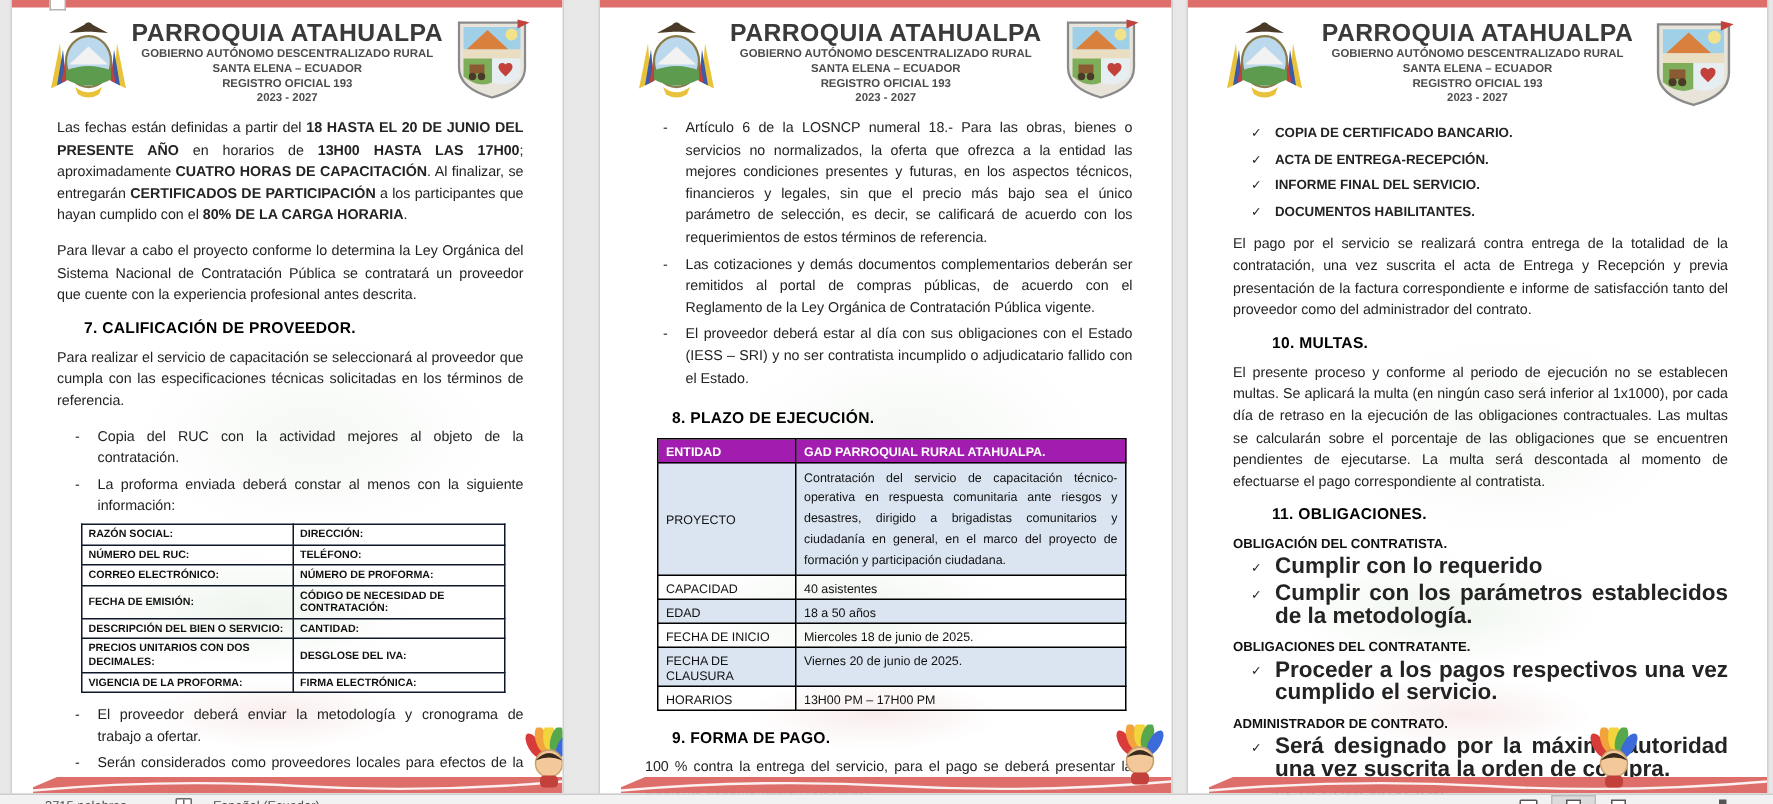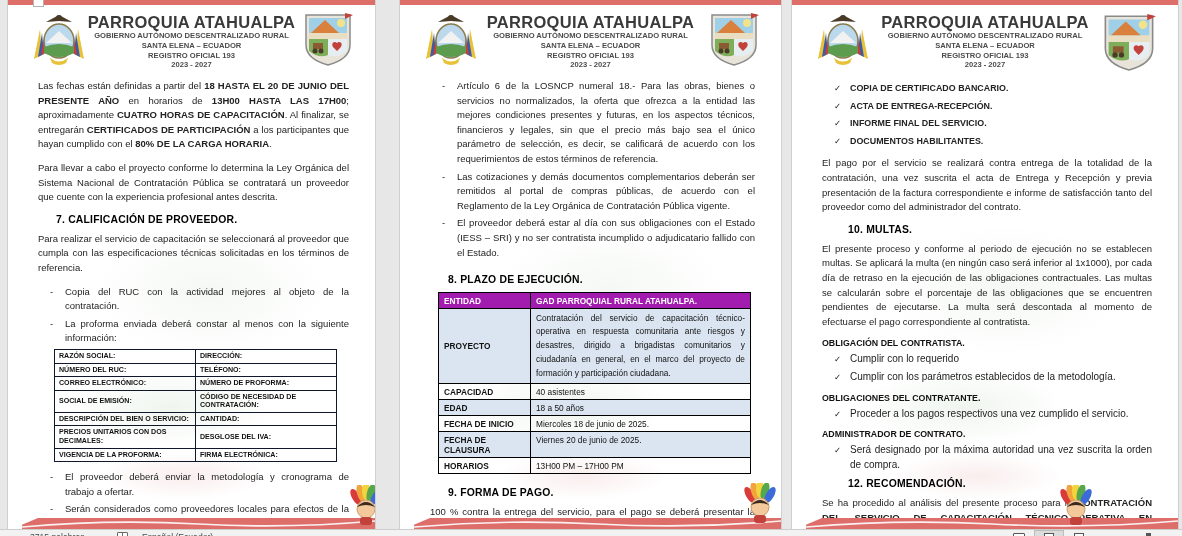--- a/index.html
+++ b/index.html
@@ -19,26 +19,26 @@
   .sub{font-size:7.6px;font-weight:bold;color:#4c4c4c;line-height:9.8px}
   .content{padding:8px 26px 0 30px;color:#232323;position:relative;z-index:2}
   p.j{font-size:9.5px;line-height:14.6px;text-align:justify;margin-bottom:9px}
   .b{font-weight:bold}
   h2.h{font-size:10.4px;color:#000;margin:9px 0 7px 18px;letter-spacing:.2px}
   .li{display:flex;font-size:9.5px;line-height:14.6px;margin-bottom:3px;padding-left:12px}
   .li .mk{width:15px;flex:none}
   .li .tx{flex:1;text-align:justify}
   .chk .mk{width:16px;font-size:8.5px}
   .chk .tx{font-weight:bold;font-size:8.9px}
-  .chk2 .tx{font-weight:normal;font-size:10px}
+  .chk2 .tx{font-weight:bold;font-size:15px}
   table.t1{border-collapse:collapse;margin:1px 12px 8px 16px;width:calc(100% - 28px)}
   .t1 td{border:1px solid #0f172a;font-size:7.1px;font-weight:bold;padding:2px 4px;line-height:8.6px;width:50%;color:#111}
   table.t2{border-collapse:collapse;margin:3px 4px 10px 8px;width:calc(100% - 12px)}
   .t2 td{border:1px solid #000;font-size:8.3px;padding:2.5px 5px;vertical-align:top;color:#111}
-  .t2 td.k{font-weight:bold;width:92px}
+  .t2 td.k{font-weight:normal;width:92px}
   .t2 tr.hd td{background:#a21caf;color:#fff;font-weight:bold}
   .t2 tr.sh td{background:#dbe5f1}
   .t2 td.v{text-align:justify;line-height:13.8px}
   .sh3{font-size:8.8px;font-weight:bold;color:#111;margin:8px 0 4px}
   .ribbon{position:absolute;bottom:0;left:14px;right:0;height:11px;background:#dd6e6a;clip-path:polygon(0 62%,16px 0,100% 0,100% 100%,0 100%);z-index:3}
   .ribbon svg{display:block}
   .mascot{position:absolute;z-index:4}
   .wm{position:absolute;inset:0;pointer-events:none;z-index:1;background:
      radial-gradient(ellipse 120px 34px at 48% 90%, rgba(200,80,80,.10), transparent 70%),
      radial-gradient(ellipse 150px 55px at 44% 77%, rgba(100,160,90,.10), transparent 70%),
@@ -121,21 +121,21 @@
           </tr>
       <tr>
             <td>NÚMERO DEL RUC:</td>
             <td>TELÉFONO:</td>
           </tr>
       <tr>
             <td>CORREO ELECTRÓNICO:</td>
             <td>NÚMERO DE PROFORMA:</td>
           </tr>
       <tr>
-            <td>SOCIAL DE EMISIÓN:</td>
+            <td>FECHA DE EMISIÓN:</td>
             <td>CÓDIGO DE NECESIDAD DE CONTRATACIÓN:</td>
           </tr>
       <tr>
             <td>DESCRIPCIÓN DEL BIEN O SERVICIO:</td>
             <td>CANTIDAD:</td>
           </tr>
       <tr>
             <td>PRECIOS UNITARIOS CON DOS DECIMALES:</td>
             <td>DESGLOSE DEL IVA:</td>
           </tr>
@@ -331,20 +331,21 @@
         <span class="mk">✓</span>
         <span class="tx">INFORME FINAL DEL SERVICIO.</span>
       </div>
     <div class="li chk">
         <span class="mk">✓</span>
         <span class="tx">DOCUMENTOS HABILITANTES.</span>
       </div>
     <p class="j" style="margin-top:8px">El pago por el servicio se realizará contra entrega de la totalidad de la contratación, una vez suscrita el acta de Entrega y Recepción y previa presentación de la factura correspondiente e informe de satisfacción tanto del proveedor como del administrador del contrato.</p>
     <h2 class="h" style="margin-left:26px">10. MULTAS.</h2>
     <p class="j">El presente proceso y conforme al periodo de ejecución no se establecen multas. Se aplicará la multa (en ningún caso será inferior al 1x1000), por cada día de retraso en la ejecución de las obligaciones contractuales. Las multas se calcularán sobre el porcentaje de las obligaciones que se encuentren pendientes de ejecutarse. La multa será descontada al momento de efectuarse el pago correspondiente al contratista.</p>
+    <h2 class="h" style="margin-left:26px">11. OBLIGACIONES.</h2>
     <div class="sh3">OBLIGACIÓN DEL CONTRATISTA.</div>
     <div class="li chk chk2">
         <span class="mk">✓</span>
         <span class="tx">Cumplir con lo requerido</span>
       </div>
     <div class="li chk chk2">
         <span class="mk">✓</span>
         <span class="tx">Cumplir con los parámetros establecidos de la metodología.</span>
       </div>
     <div class="sh3">OBLIGACIONES DEL CONTRATANTE.</div>

